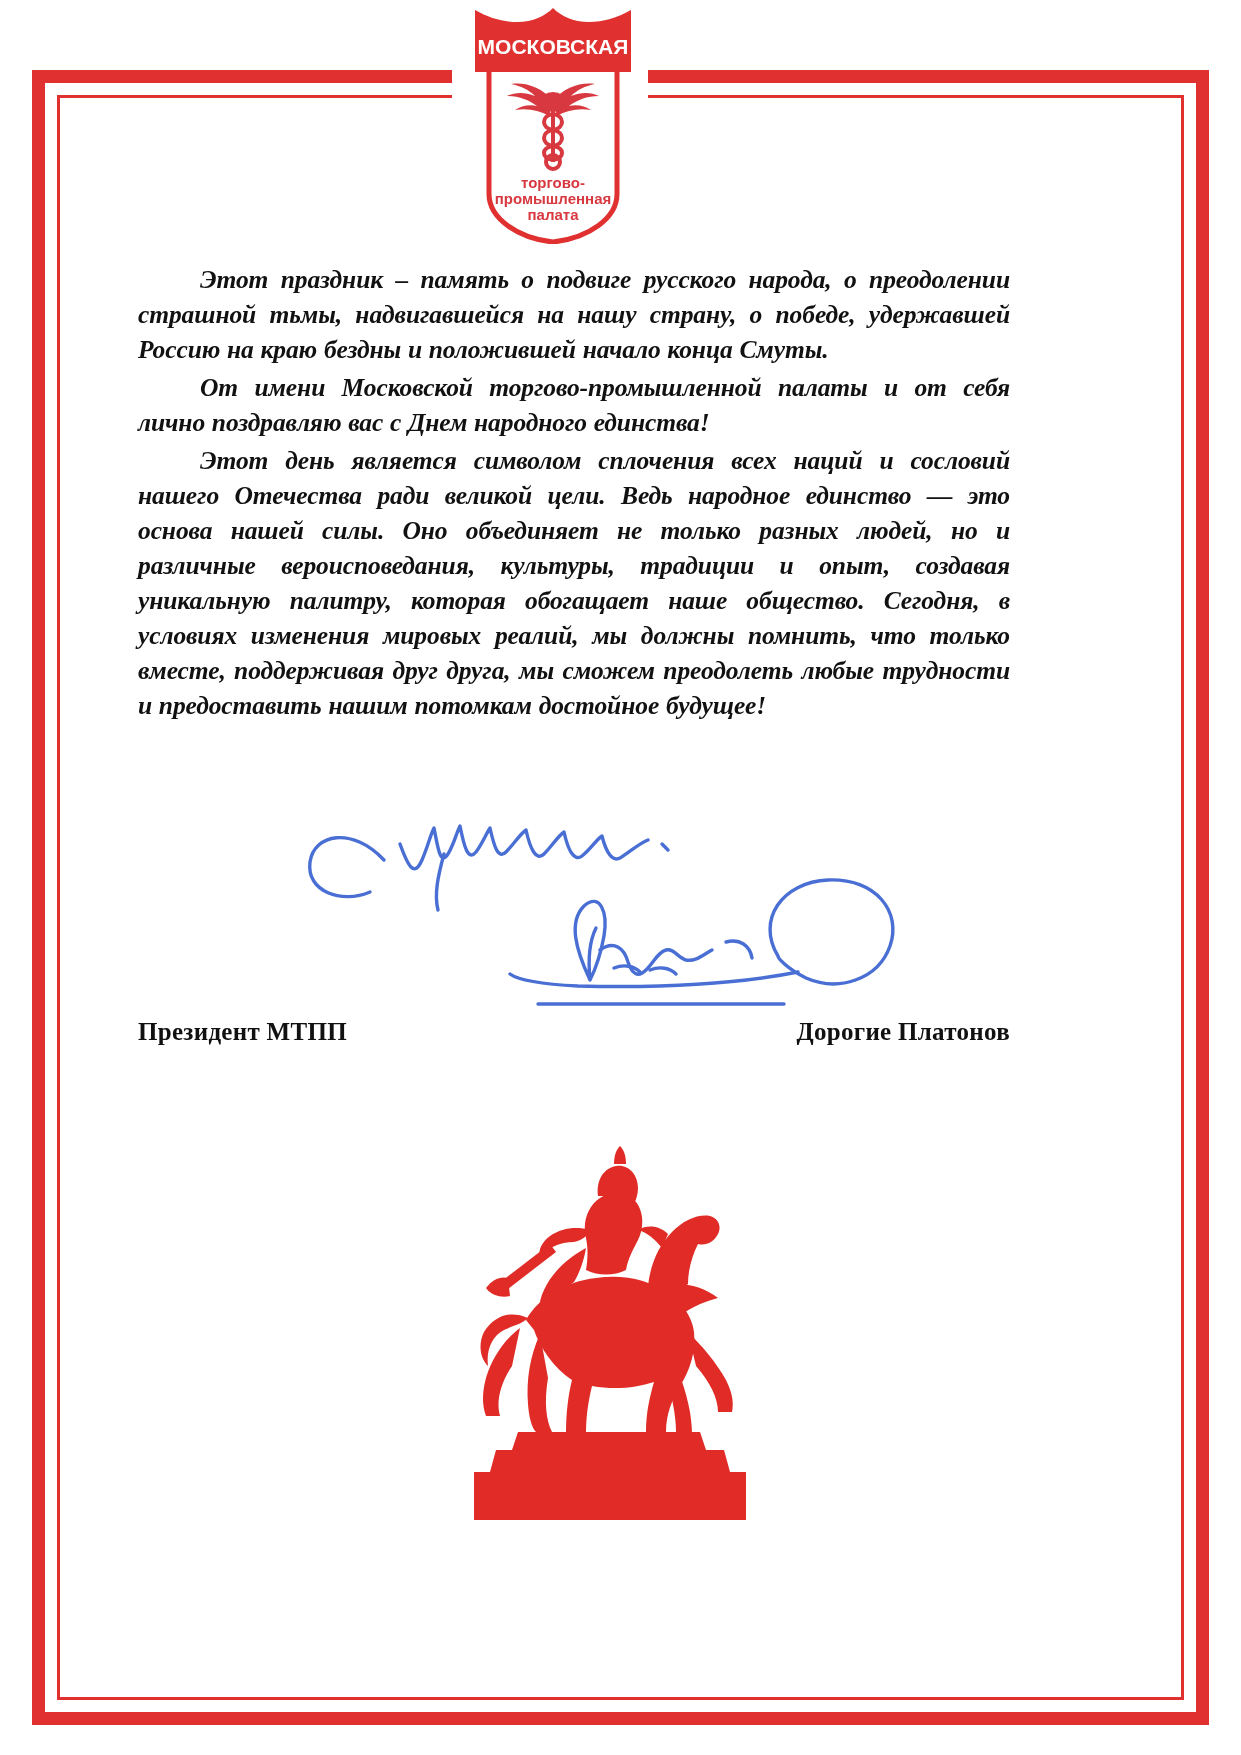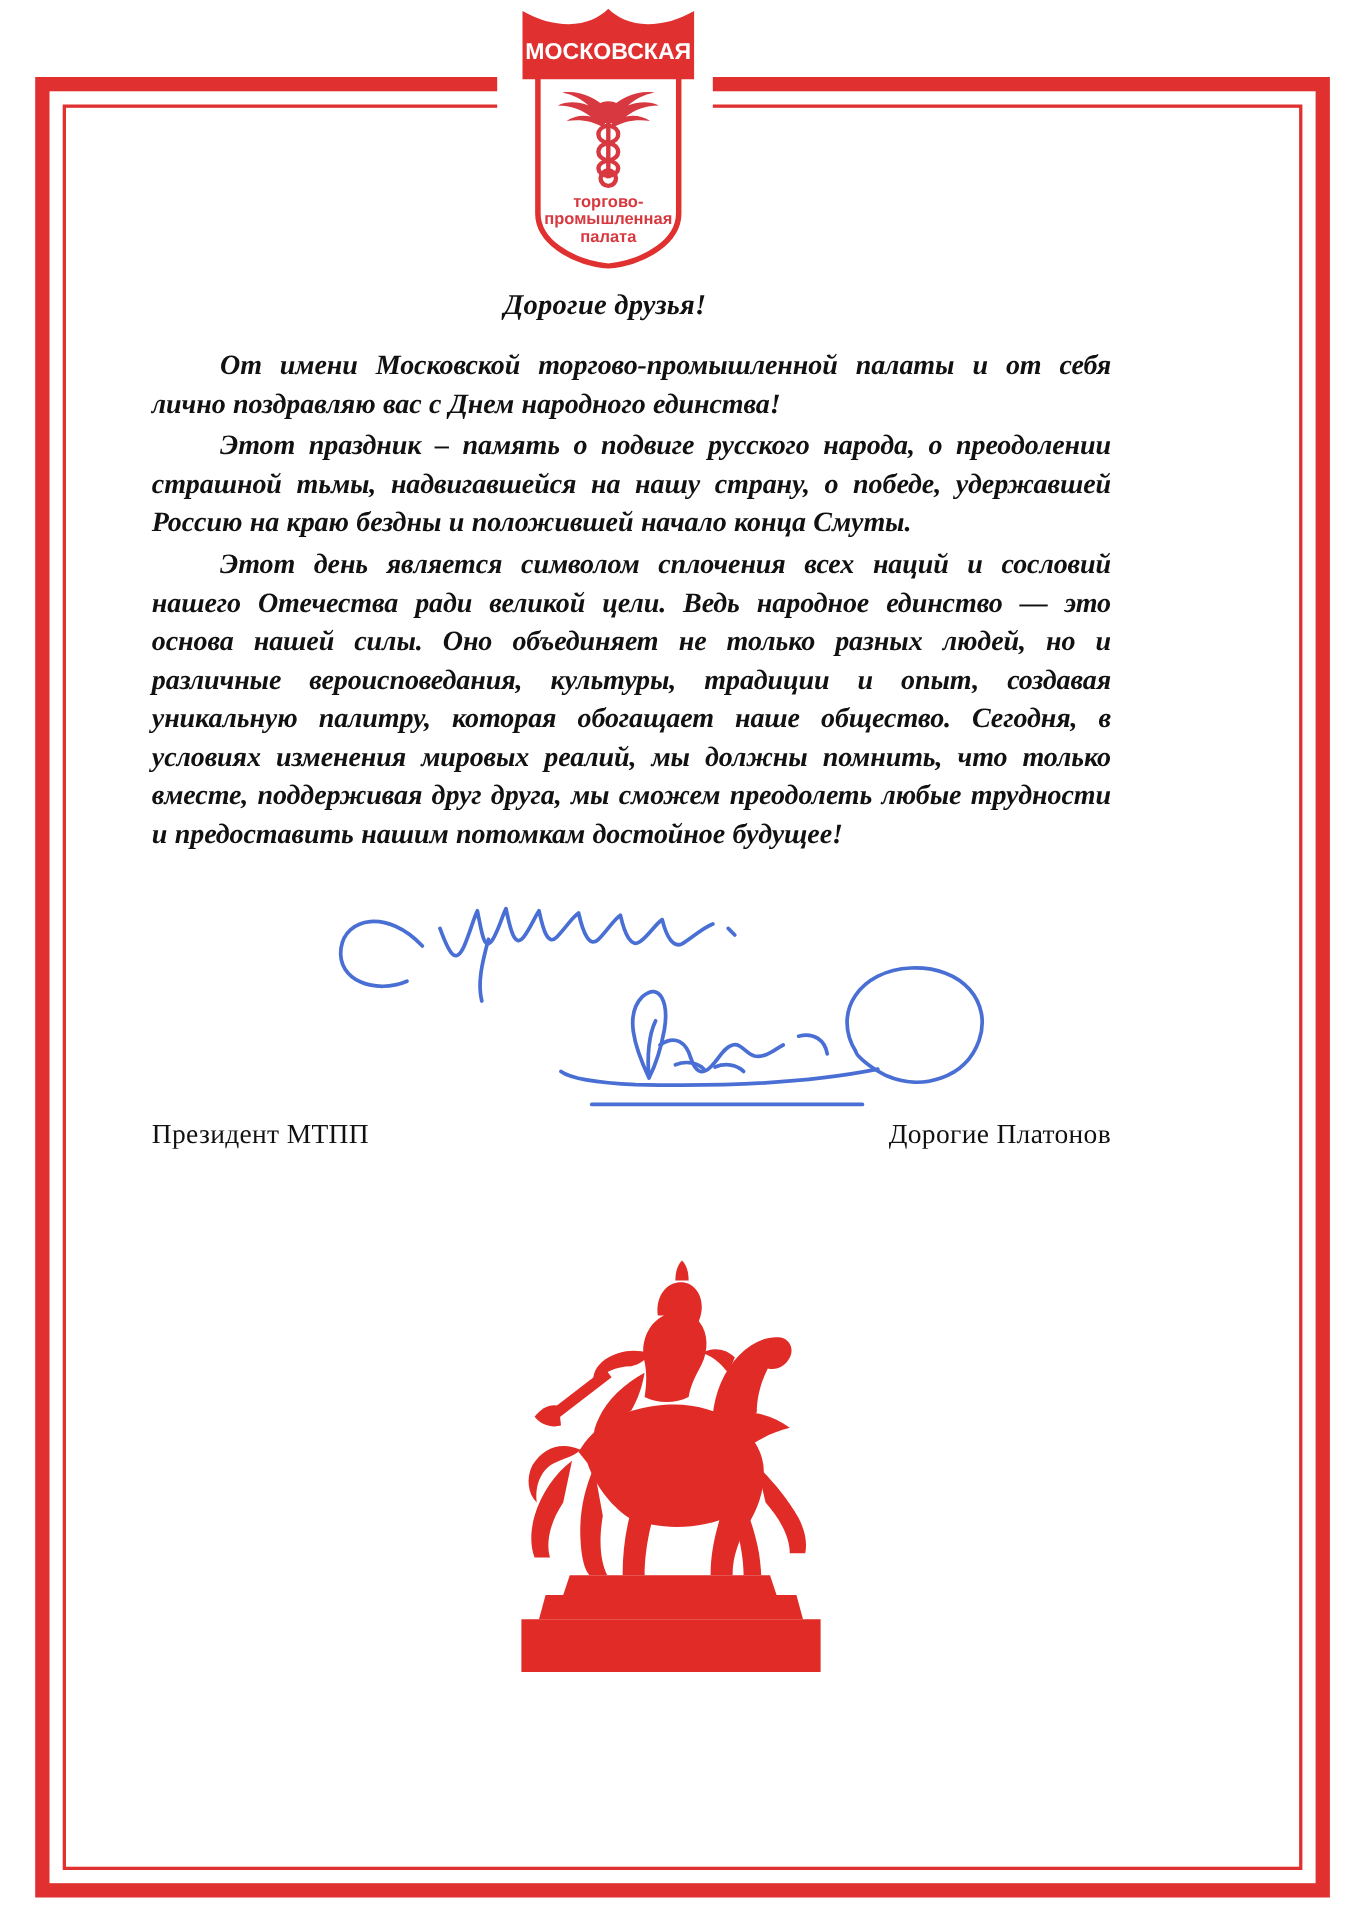--- a/index.html
+++ b/index.html
@@ -98,21 +98,21 @@
   .signature-line {
     position: absolute;
     left: 138px;
     top: 1018px;
     width: 872px;
     display: flex;
     justify-content: space-between;
     align-items: baseline;
   }
   .sig-role, .sig-name {
-    font-weight: 400;
+    font-weight: 700;
     font-size: 25px;
     letter-spacing: 0.3px;
     white-space: nowrap;
     text-align: right;
   }
 
   
   .monument {
     position: absolute;
     left: 400px;
@@ -151,23 +151,22 @@
 
     <text x="86" y="50" text-anchor="middle" fill="#ffffff" font-family="Liberation Sans, sans-serif" font-size="21" font-weight="700">МОСКОВСКАЯ</text>
 
     <text x="86" y="184" text-anchor="middle" fill="#d8383f" font-family="Liberation Sans, sans-serif" font-size="15" font-weight="700">торгово-</text>
     <text x="86" y="200" text-anchor="middle" fill="#d8383f" font-family="Liberation Sans, sans-serif" font-size="15" font-weight="700">промышленная</text>
     <text x="86" y="216" text-anchor="middle" fill="#d8383f" font-family="Liberation Sans, sans-serif" font-size="15" font-weight="700">палата</text>
   </svg>
 </div>
 
 <div class="letter">
-  <div class="salutation">Дорогие друзья!</div>
+  <p class="para">Этот праздник – память о подвиге русского народа, о преодолении страшной тьмы, надвигавшейся на нашу страну, о победе, удержавшей Россию на краю бездны и положившей начало конца Смуты.</p>
   <p class="para">От имени Московской торгово-промышленной палаты и от себя лично поздравляю вас с Днем народного единства!</p>
-  <p class="para">Этот праздник – память о подвиге русского народа, о преодолении страшной тьмы, надвигавшейся на нашу страну, о победе, удержавшей Россию на краю бездны и положившей начало конца Смуты.</p>
   <p class="para">Этот день является символом сплочения всех наций и сословий нашего Отечества ради великой цели. Ведь народное единство — это основа нашей силы. Оно объединяет не только разных людей, но и различные вероисповедания, культуры, традиции и опыт, создавая уникальную палитру, которая обогащает наше общество. Сегодня, в условиях изменения мировых реалий, мы должны помнить, что только вместе, поддерживая друг друга, мы сможем преодолеть любые трудности и предоставить нашим потомкам достойное будущее!</p>
 </div>
 
 <div class="signature-area">
   <svg width="872" height="210" viewBox="0 0 872 210" xmlns="http://www.w3.org/2000/svg">
     <g fill="none" stroke="#4a6fd4" stroke-width="3.4" stroke-linecap="round" stroke-linejoin="round">
 
       <path d="M246 60 C214 26 176 34 172 62 C168 92 204 104 232 92"></path>
 
       <path d="M262 44 C270 66 276 78 284 60 C290 46 292 36 296 28 C300 48 302 66 310 54 C316 44 318 34 322 26

